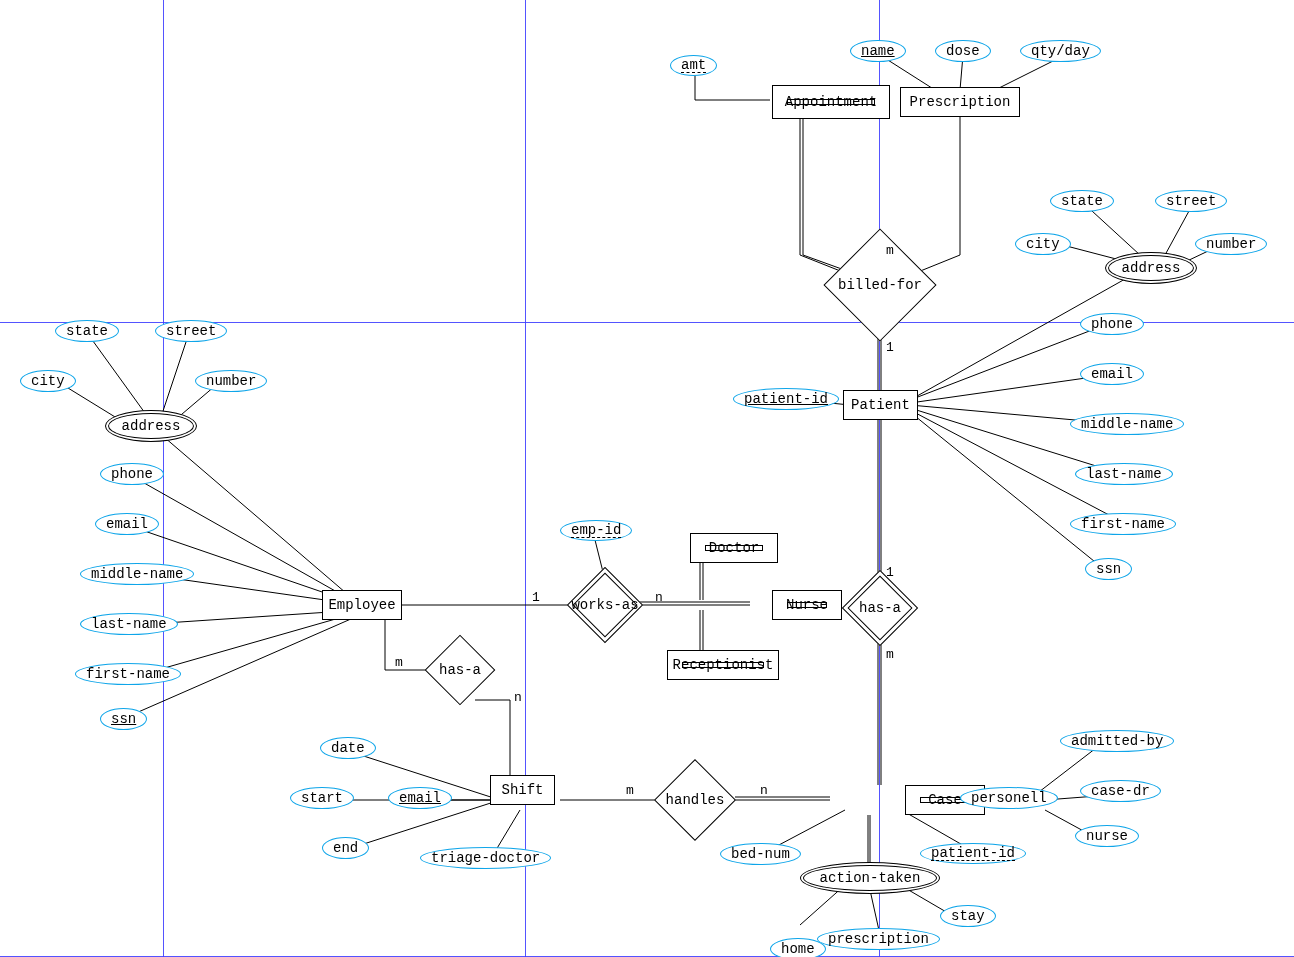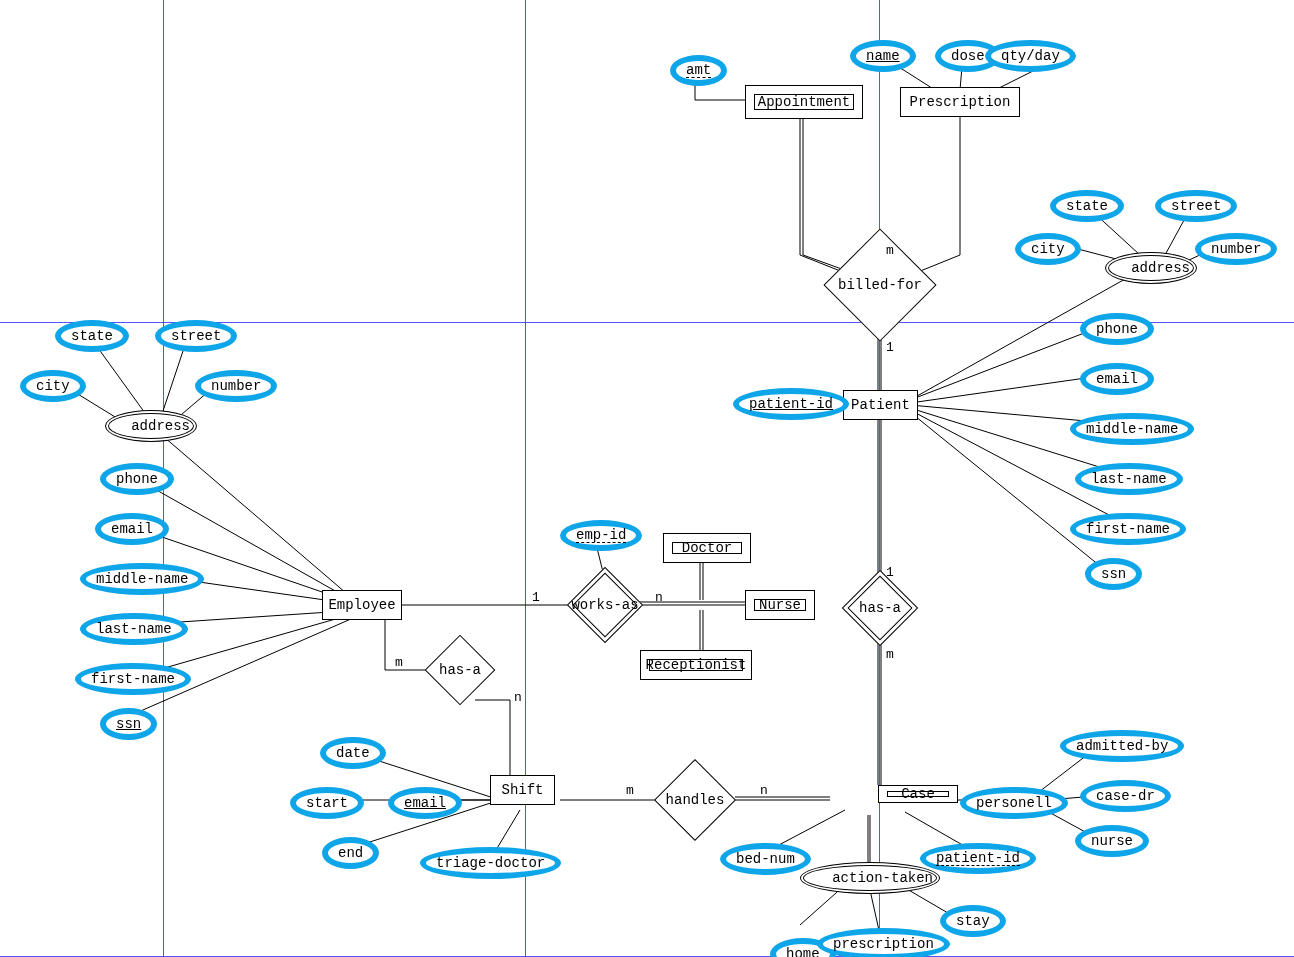--- a/index.html
+++ b/index.html
@@ -29,51 +29,52 @@
     background: #fff;
     z-index: 10;
     box-sizing: border-box;
   }
   .entity {
     border: 1px solid #000;
     padding: 4px 10px;
   }
   .weak-entity {
     border: 1px solid #000;
-    padding: 8px;
+    padding: 14px;
+    margin-left: 27px;
   }
   .weak-entity-inner {
     border: 1px solid #000;
     padding: 2px 8px;
     width: 100%;
     height: 100%;
     box-sizing: border-box;
     display: flex;
     align-items: center;
     justify-content: center;
   }
   .attr {
-    border: 6px solid #0ea5e9;
+    border: 1px solid #0ea5e9;
     border-radius: 50%;
     padding: 2px 10px;
     white-space: nowrap;
   }
   .multi-attr {
     border: 1px solid #000;
     border-radius: 50%;
     padding: 2px;
   }
   .multi-attr-inner {
     border: 1px solid #000;
     border-radius: 50%;
-    padding: 0 3px;
+    padding: 0 18px;
     white-space: nowrap;
     display: flex;
     align-items: center;
-    justify-content: flex-end;
+    justify-content: center;
     width: 100%;
     height: 100%;
     box-sizing: border-box;
   }
   .key { text-decoration: underline; }
   .partial-key {
     border-bottom: 1px dashed #000;
     text-decoration: none;
     line-height: 1;
   }
@@ -354,21 +355,21 @@
 </div>
 
 <div class="node attr" style="left:670px; top:55px">
   <span class="partial-key">amt</span>
 </div>
 
 <div class="node attr" style="left:850px; top:40px">
   <span class="key">name</span>
 </div>
 <div class="node attr" style="left:935px; top:40px">dose</div>
-<div class="node attr" style="left:985px; top:40px">qty/day</div>
+<div class="node attr" style="left:1020px; top:40px">qty/day</div>
 
 <div class="node attr" style="left:720px; top:843px">bed-num</div>
 <div class="node attr" style="left:920px; top:843px">
   <span class="partial-key">patient-id</span>
 </div>
 <div class="node attr" style="left:960px; top:787px">personell</div>
 <div class="node attr" style="left:1060px; top:730px">admitted-by</div>
 <div class="node attr" style="left:1080px; top:780px">case-dr</div>
 <div class="node attr" style="left:1075px; top:825px">nurse</div>
 <div class="node multi-attr" style="left:800px; top:862px; width:140px; height:32px">

